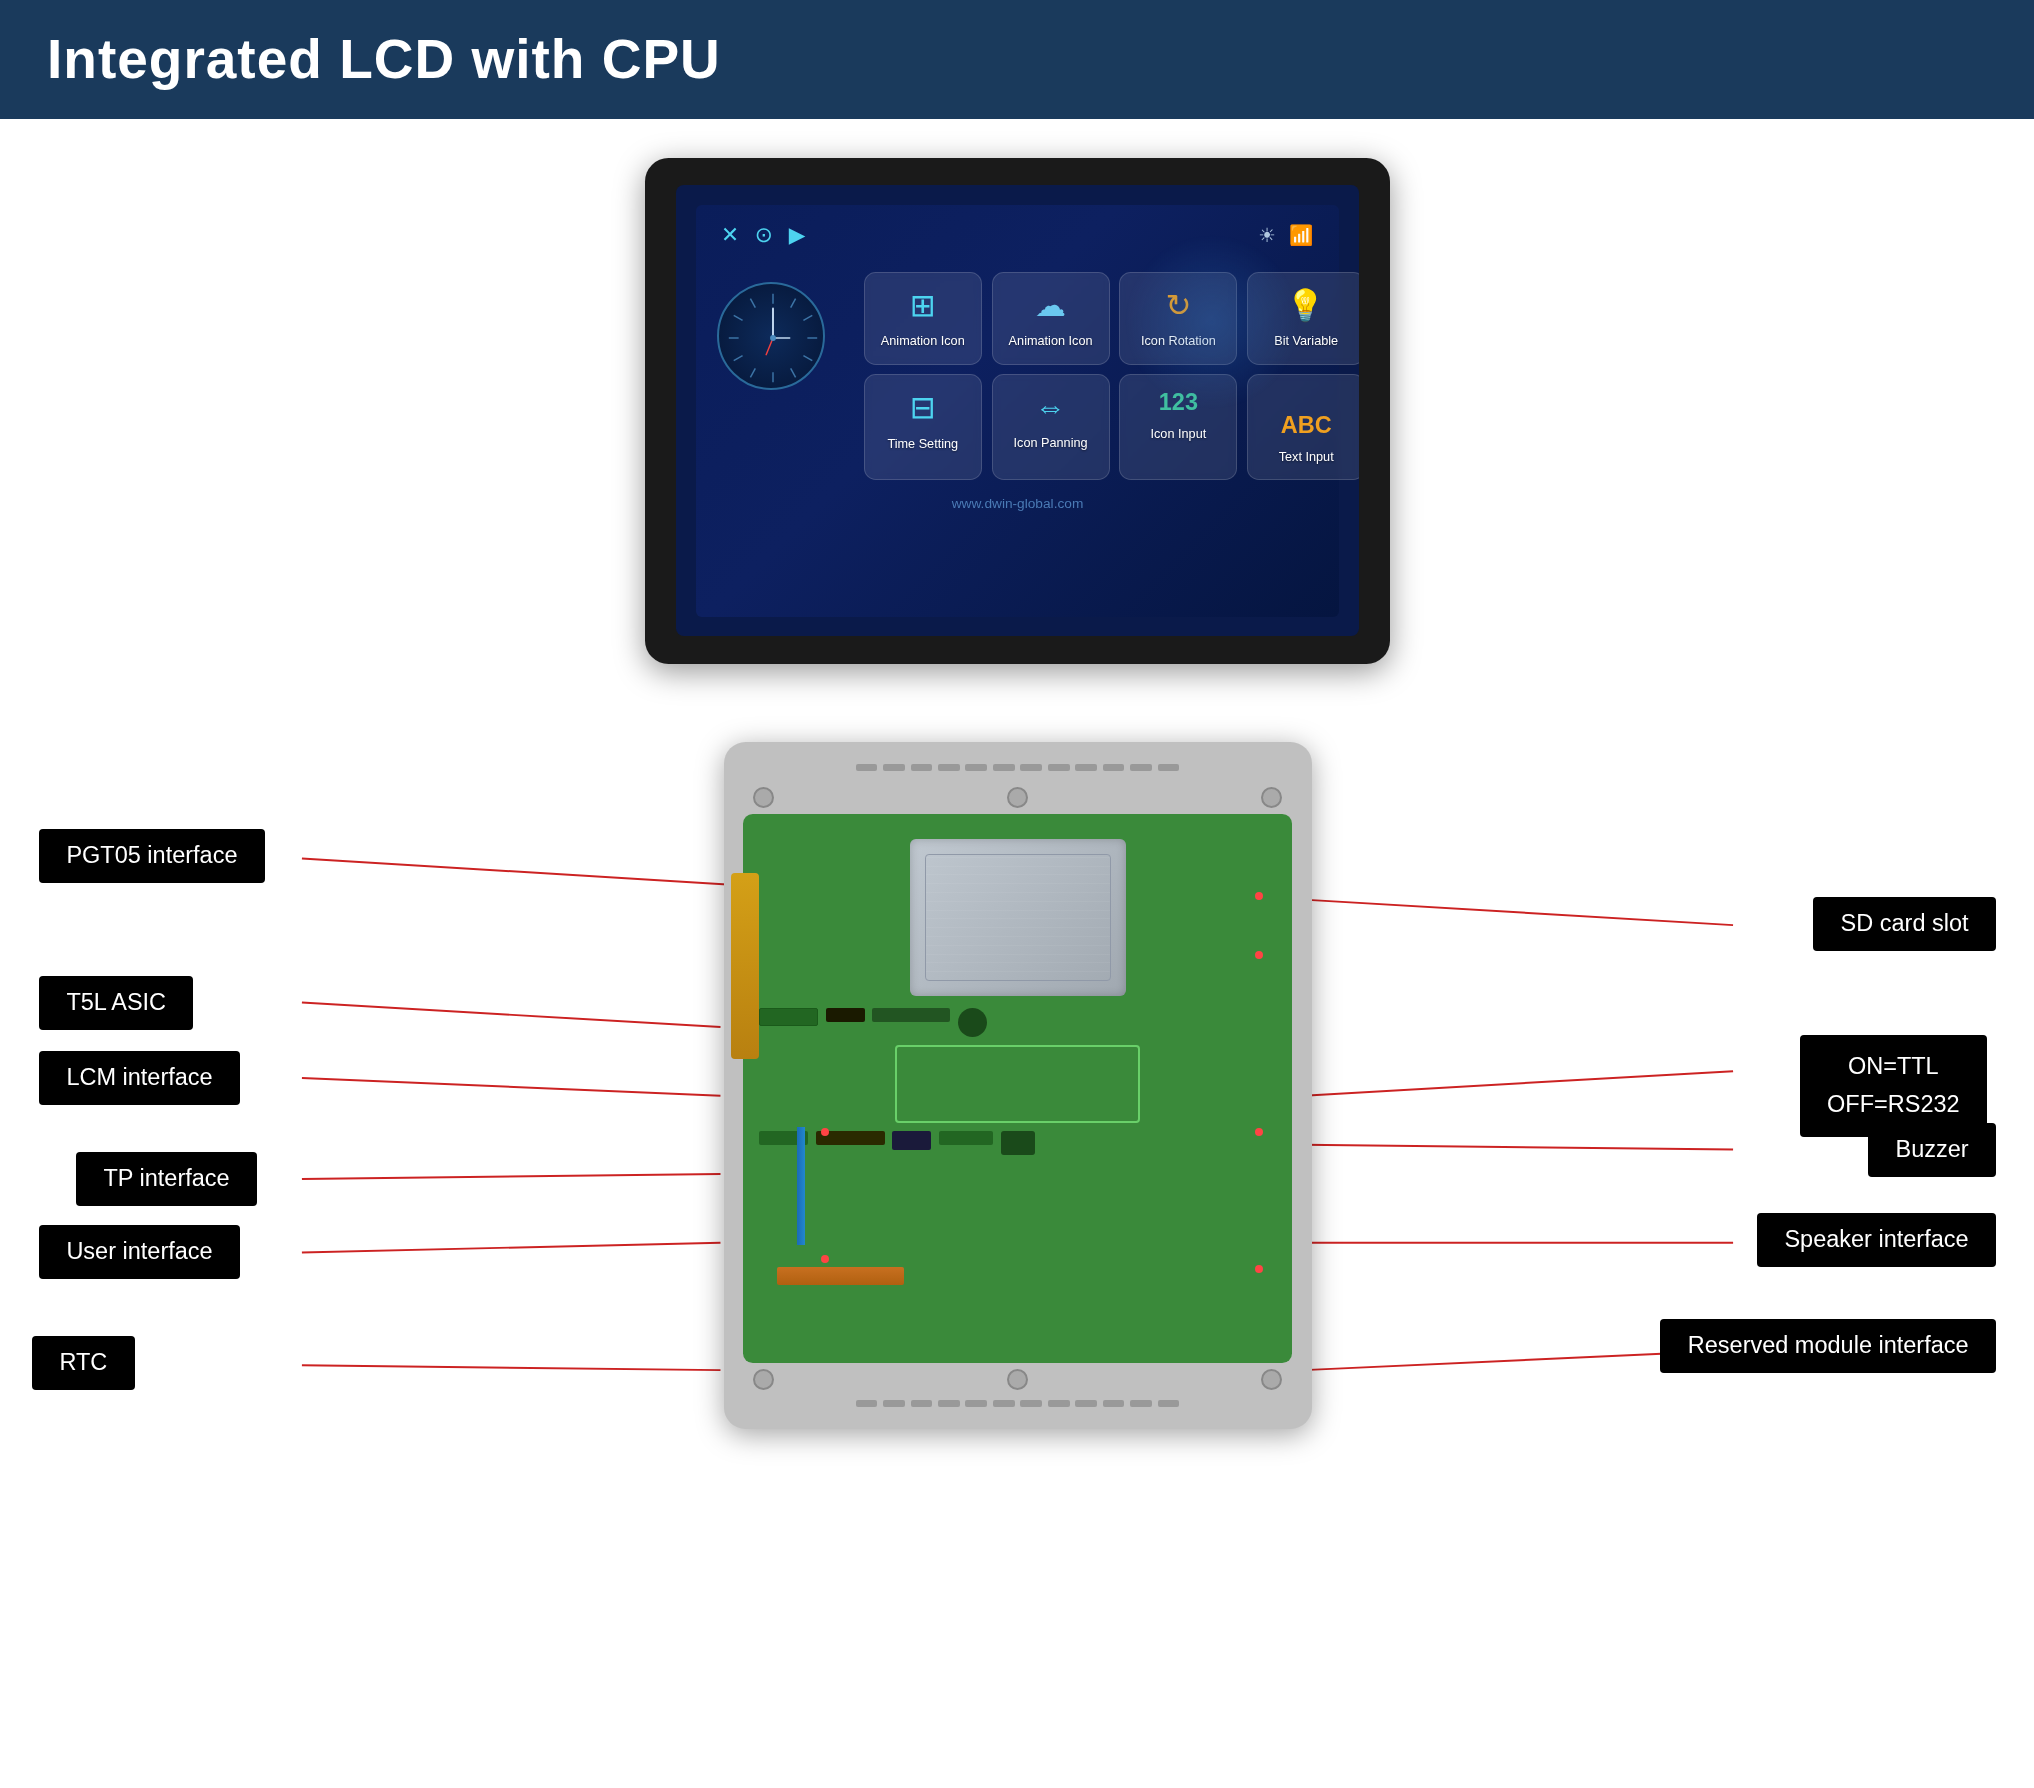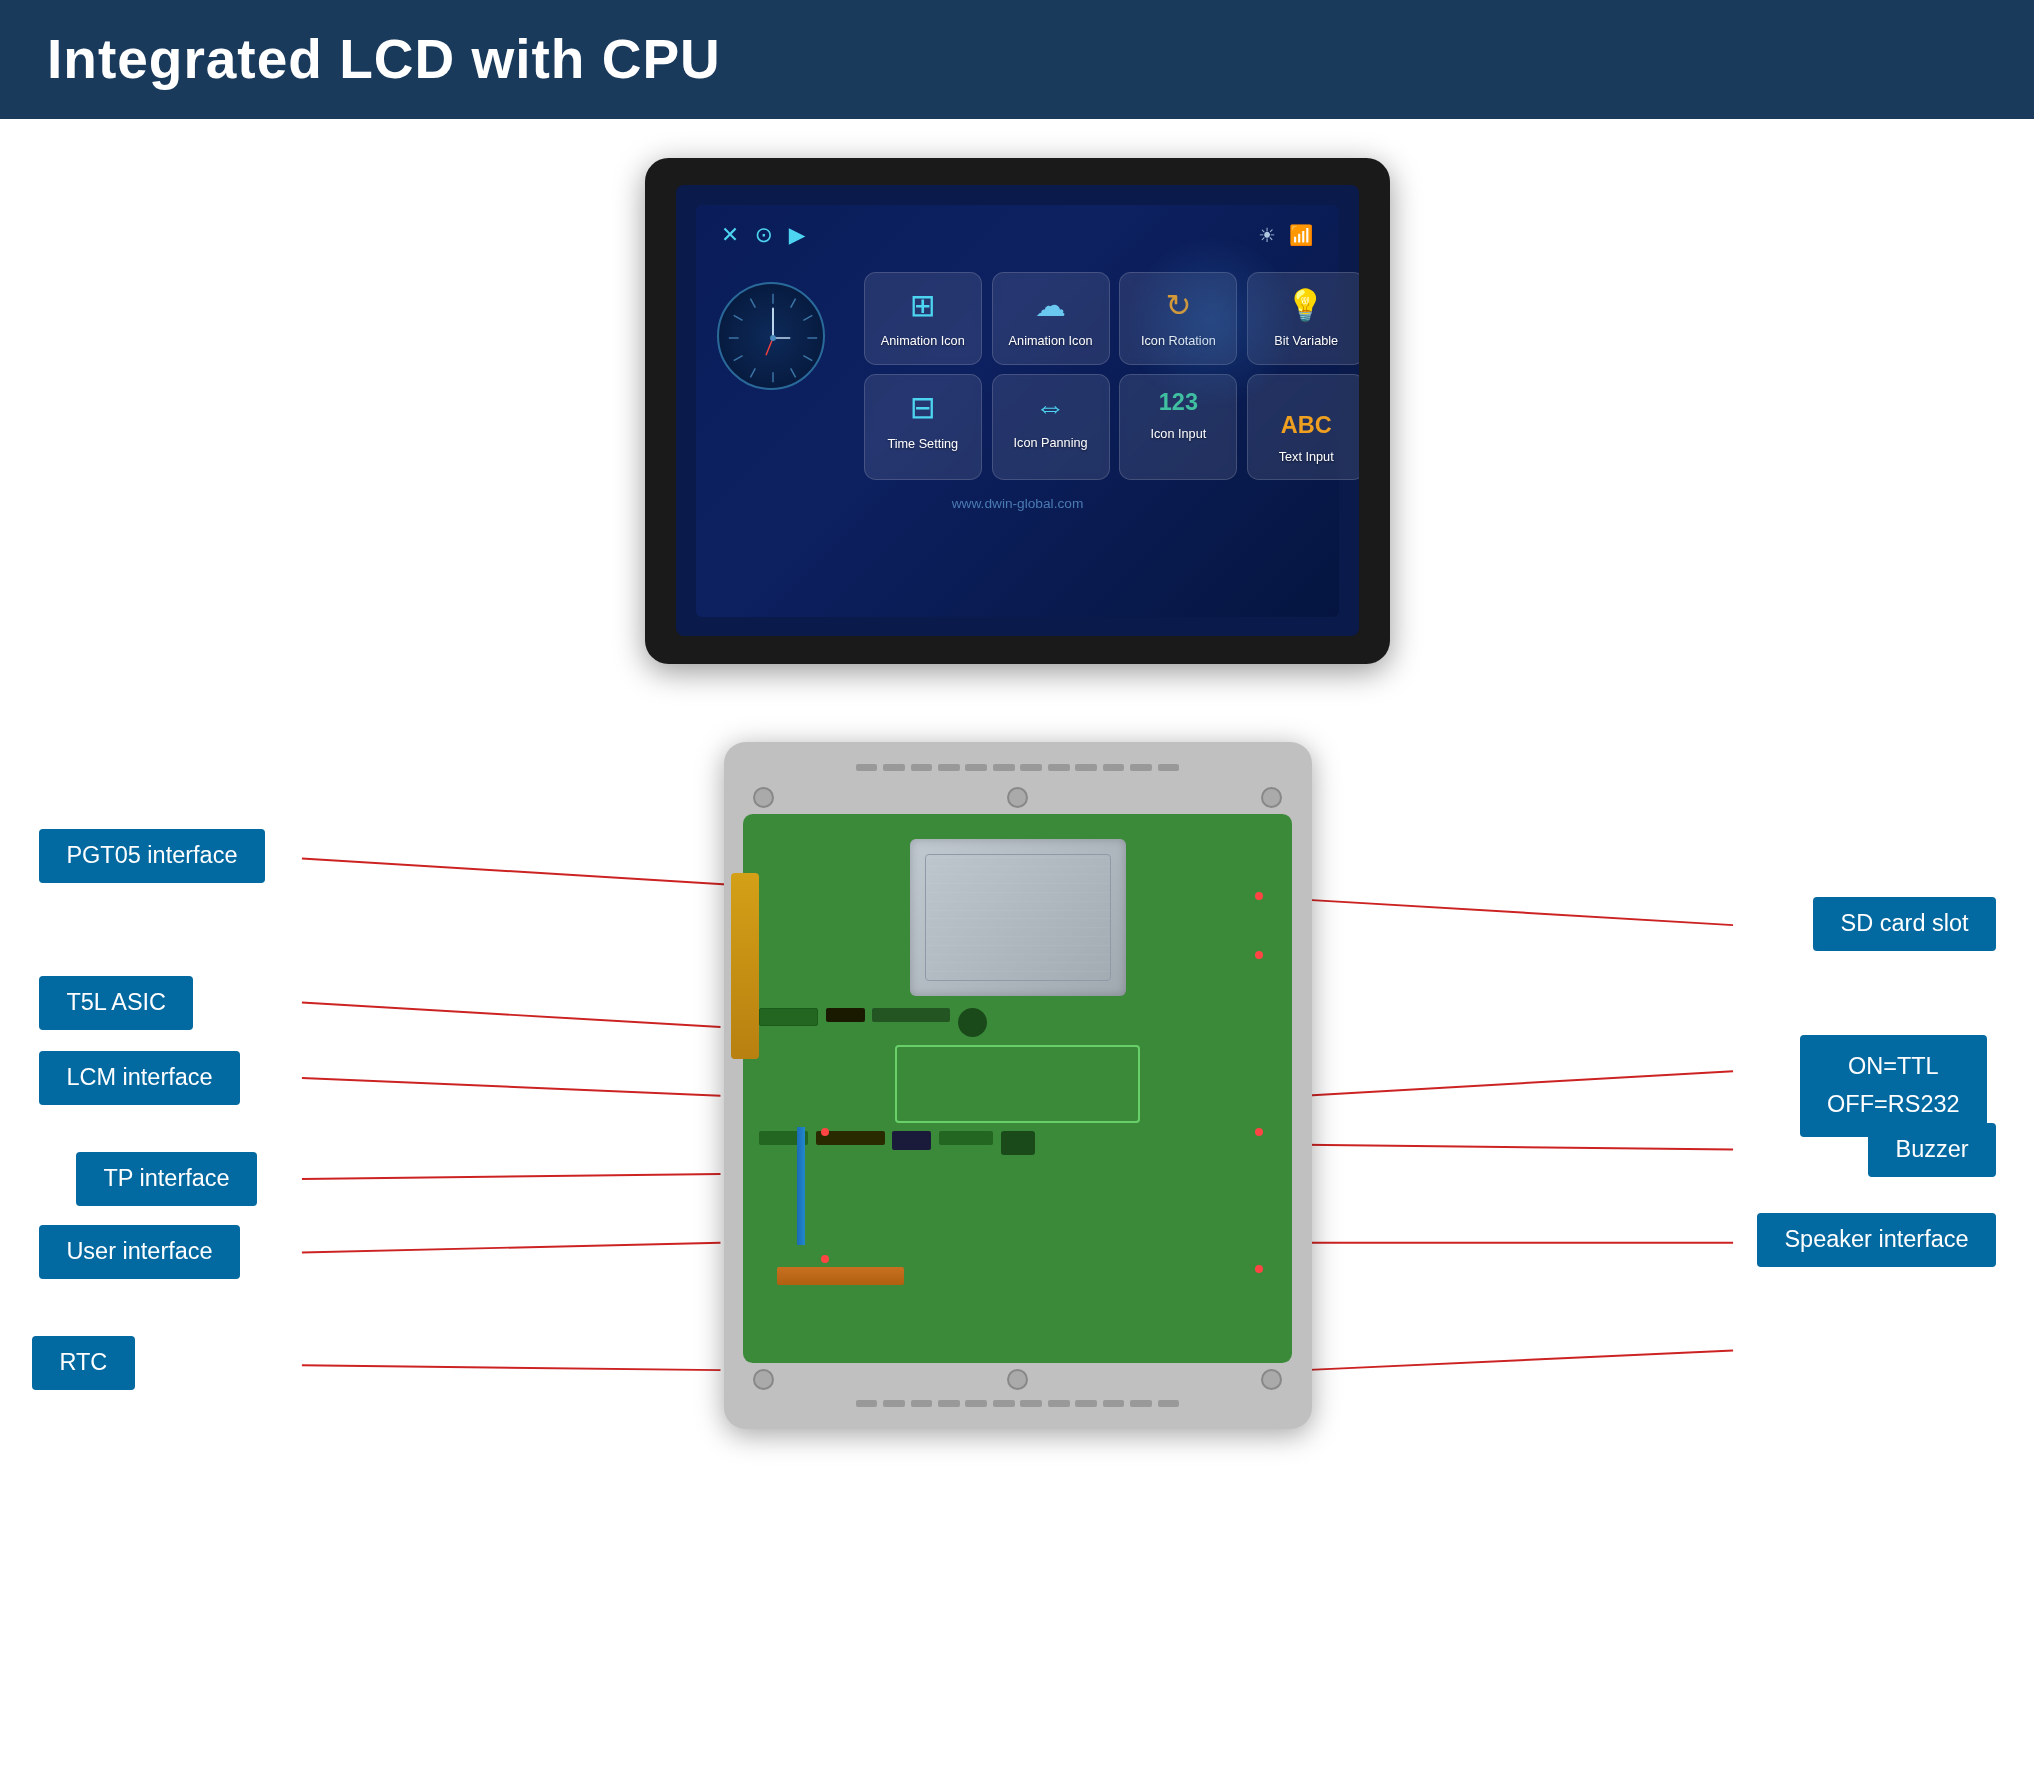--- a/index.html
+++ b/index.html
@@ -101,21 +101,21 @@
     .screen-bottom {
       text-align: center;
       margin-top: 15.7px;
       color: #4a7ab5;
       font-size: 13.7px;
     }
 
     
     .label-box {
       position: absolute;
-      background: #0369a1;
+      background: #000000;
       color: #ffffff;
       padding: 13.7px 27.4px;
       border-radius: 3.9px;
       font-size: 23.5px;
       font-weight: 500;
       white-space: nowrap;
     }
 
     .screen-wrapper {
       position: relative;
@@ -480,15 +480,18 @@
   </div>
 
   <div class="label-box" style="right:39px;top:400px;">
     <span>Buzzer</span>
   </div>
 
   <div class="label-box" style="right:39px;top:490px;">
     <span>Speaker interface</span>
   </div>
 
+  <div class="label-box" style="right:39px;top:596px;">
+    <span>Reserved module interface</span>
+  </div>
 
 </div>
 
 
 </body></html>

